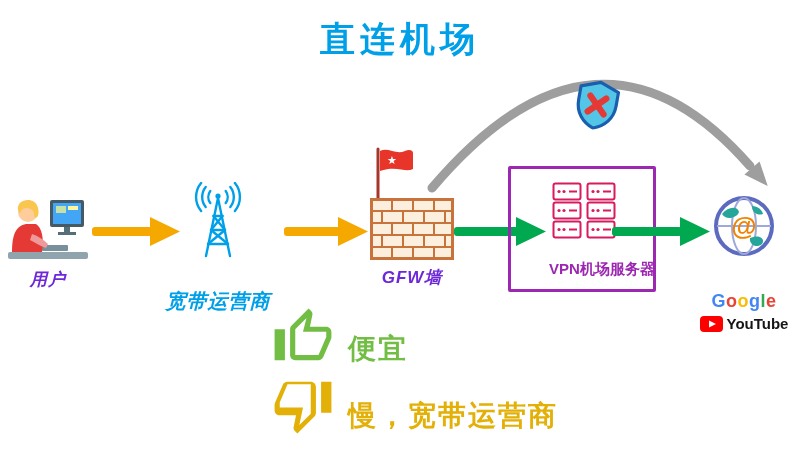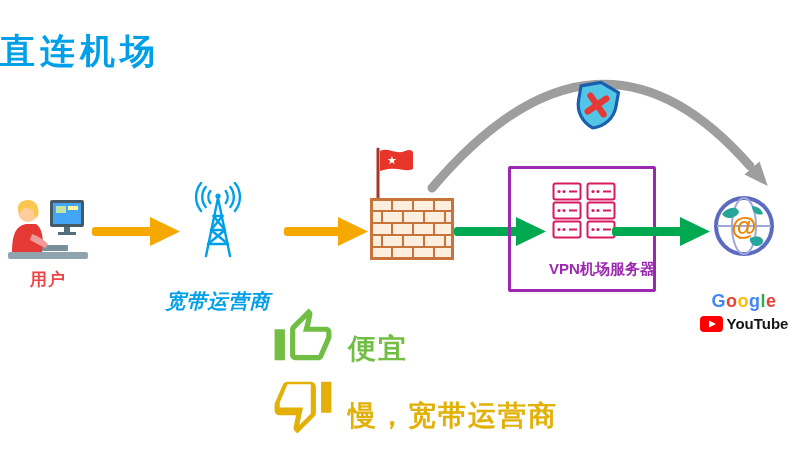--- a/index.html
+++ b/index.html
@@ -1,22 +1,22 @@
 <!DOCTYPE html>
 <html><head>
 <meta charset="utf-8">
 <style>
   * { margin:0; padding:0; box-sizing:border-box; }
   body { font-family:"Liberation Sans", sans-serif; background:#ffffff; }
   .stage { position:relative; width:800px; height:449px; background:#ffffff; overflow:hidden; }
   .abs { position:absolute; }
-  .title { position:absolute; top:28px; left:0; width:100%; 
+  .title { position:absolute; top:16px; left:0; width:100%; text-align:center;
            font-size:35px; font-weight:bold; color:#00A0E9; letter-spacing:5px; }
   .label { position:absolute; text-align:center; font-weight:bold; font-size:17px; letter-spacing:1px; }
-  .orange { color:#ef4444; }
+  .orange { color:#6d28d9; font-style:italic; }
   .blue   { color:#00A0E9; font-style:italic; }
   .purple { color:#9C27B0;padding-left:40px; }
   .vpn-label { font-size:15px; letter-spacing:0; }
   .box { position:absolute; border:3.5px solid #9C27B0; border-radius:2px; background:transparent; }
   .verdict { position:absolute; font-weight:bold; font-size:28px; letter-spacing:2px;margin-top:8px; }
   .verdict.green  { color:#72BE44; }
   .verdict.yellow { color:#E2B007; }
   .google-row { position:absolute; display:flex; justify-content:center; font-weight:bold; font-size:18px; letter-spacing:0.5px; }
   .yt-row { position:absolute; display:flex; align-items:center; justify-content:center; gap:4px; }
   .yt-label { font-size:15px; font-weight:800; color:#151515; }
@@ -106,20 +106,21 @@
         <line x1="64" y1="25" x2="64" y2="37"></line>
       <line x1="12" y1="37" x2="12" y2="49"></line>
         <line x1="33" y1="37" x2="33" y2="49"></line>
         <line x1="54" y1="37" x2="54" y2="49"></line>
         <line x1="75" y1="37" x2="75" y2="49"></line>
       <line x1="22" y1="49" x2="22" y2="61"></line>
         <line x1="43" y1="49" x2="43" y2="61"></line>
         <line x1="64" y1="49" x2="64" y2="61"></line>
     </g>
   </svg>
+  <div class="label orange" style="left:366px;top:266px;width:92px">GFW墙</div>
 
   <svg class="abs" style="left:454px;top:216px" width="92" height="30" viewBox="0 0 92 30">
     <rect x="0" y="11" width="64" height="9" rx="3" fill="#00A94F"></rect>
     <polygon points="62,1 92,15.5 62,30" fill="#00A94F"></polygon>
   </svg>
 
   <div class="box" style="left:508px;top:166px;width:148px;height:126px"></div>
 
   <svg class="abs" style="left:552px;top:182px" width="30" height="58" viewBox="0 0 30 58">
     <g fill="none" stroke="#D81B60" stroke-width="2">

